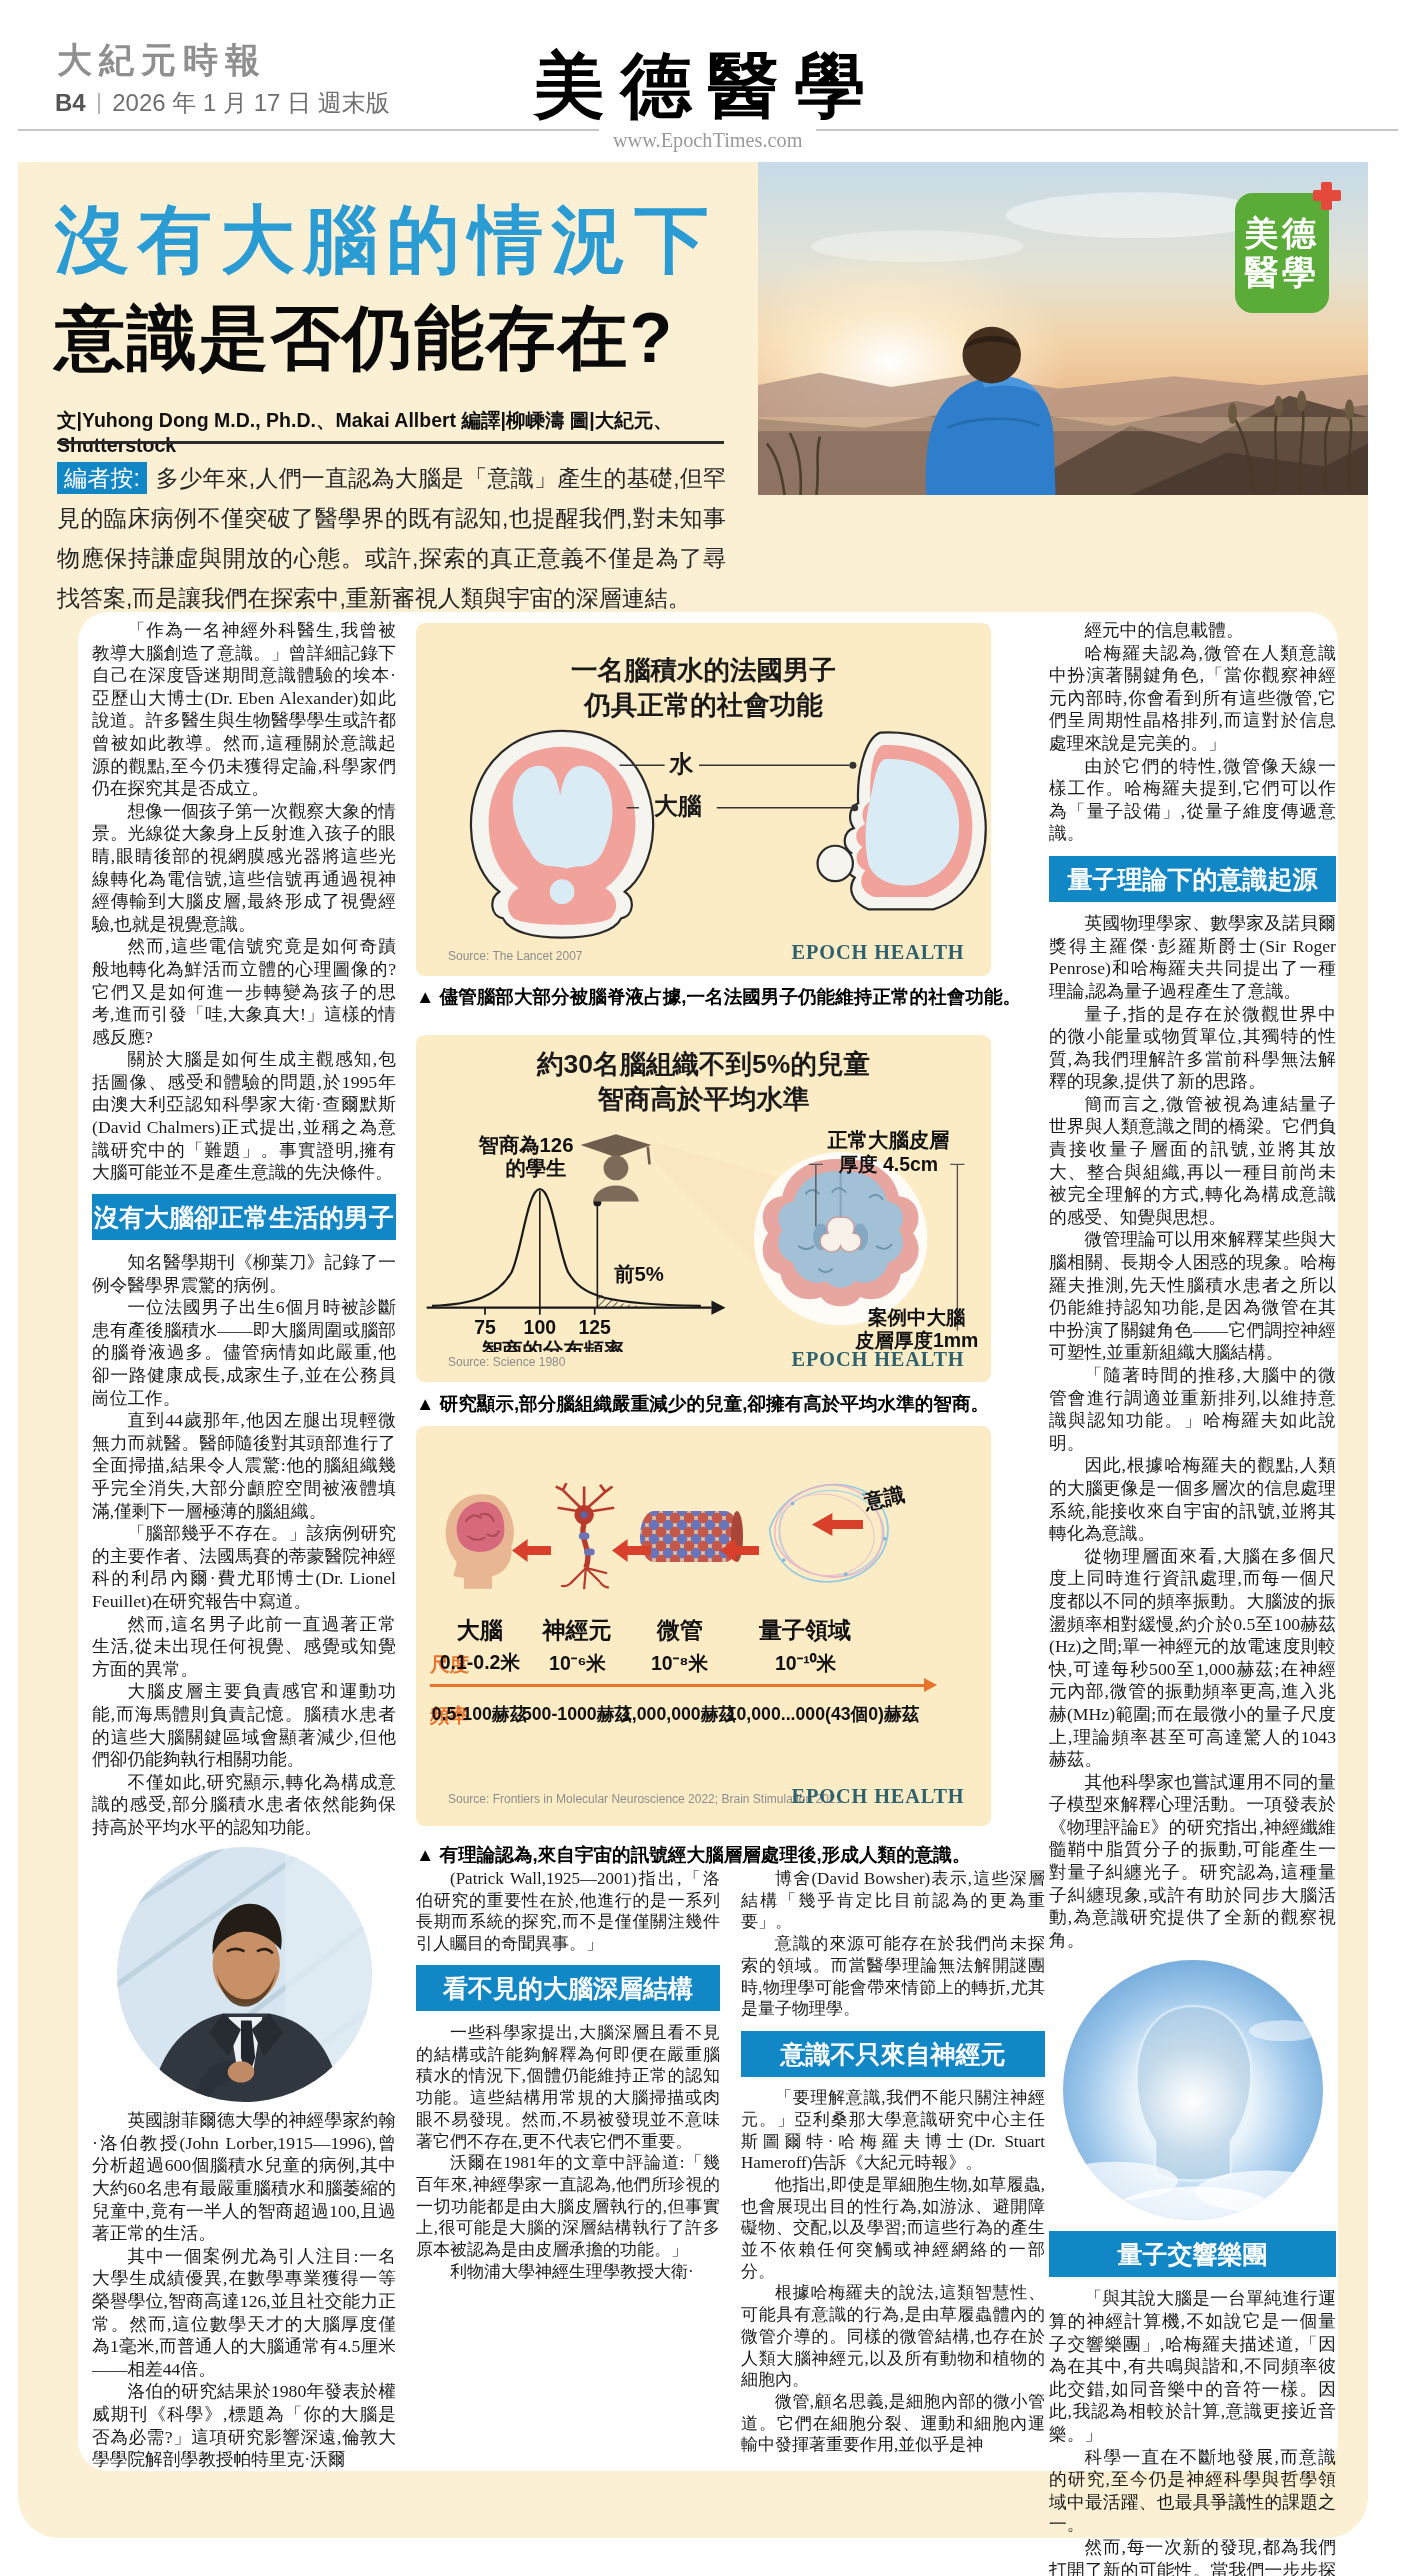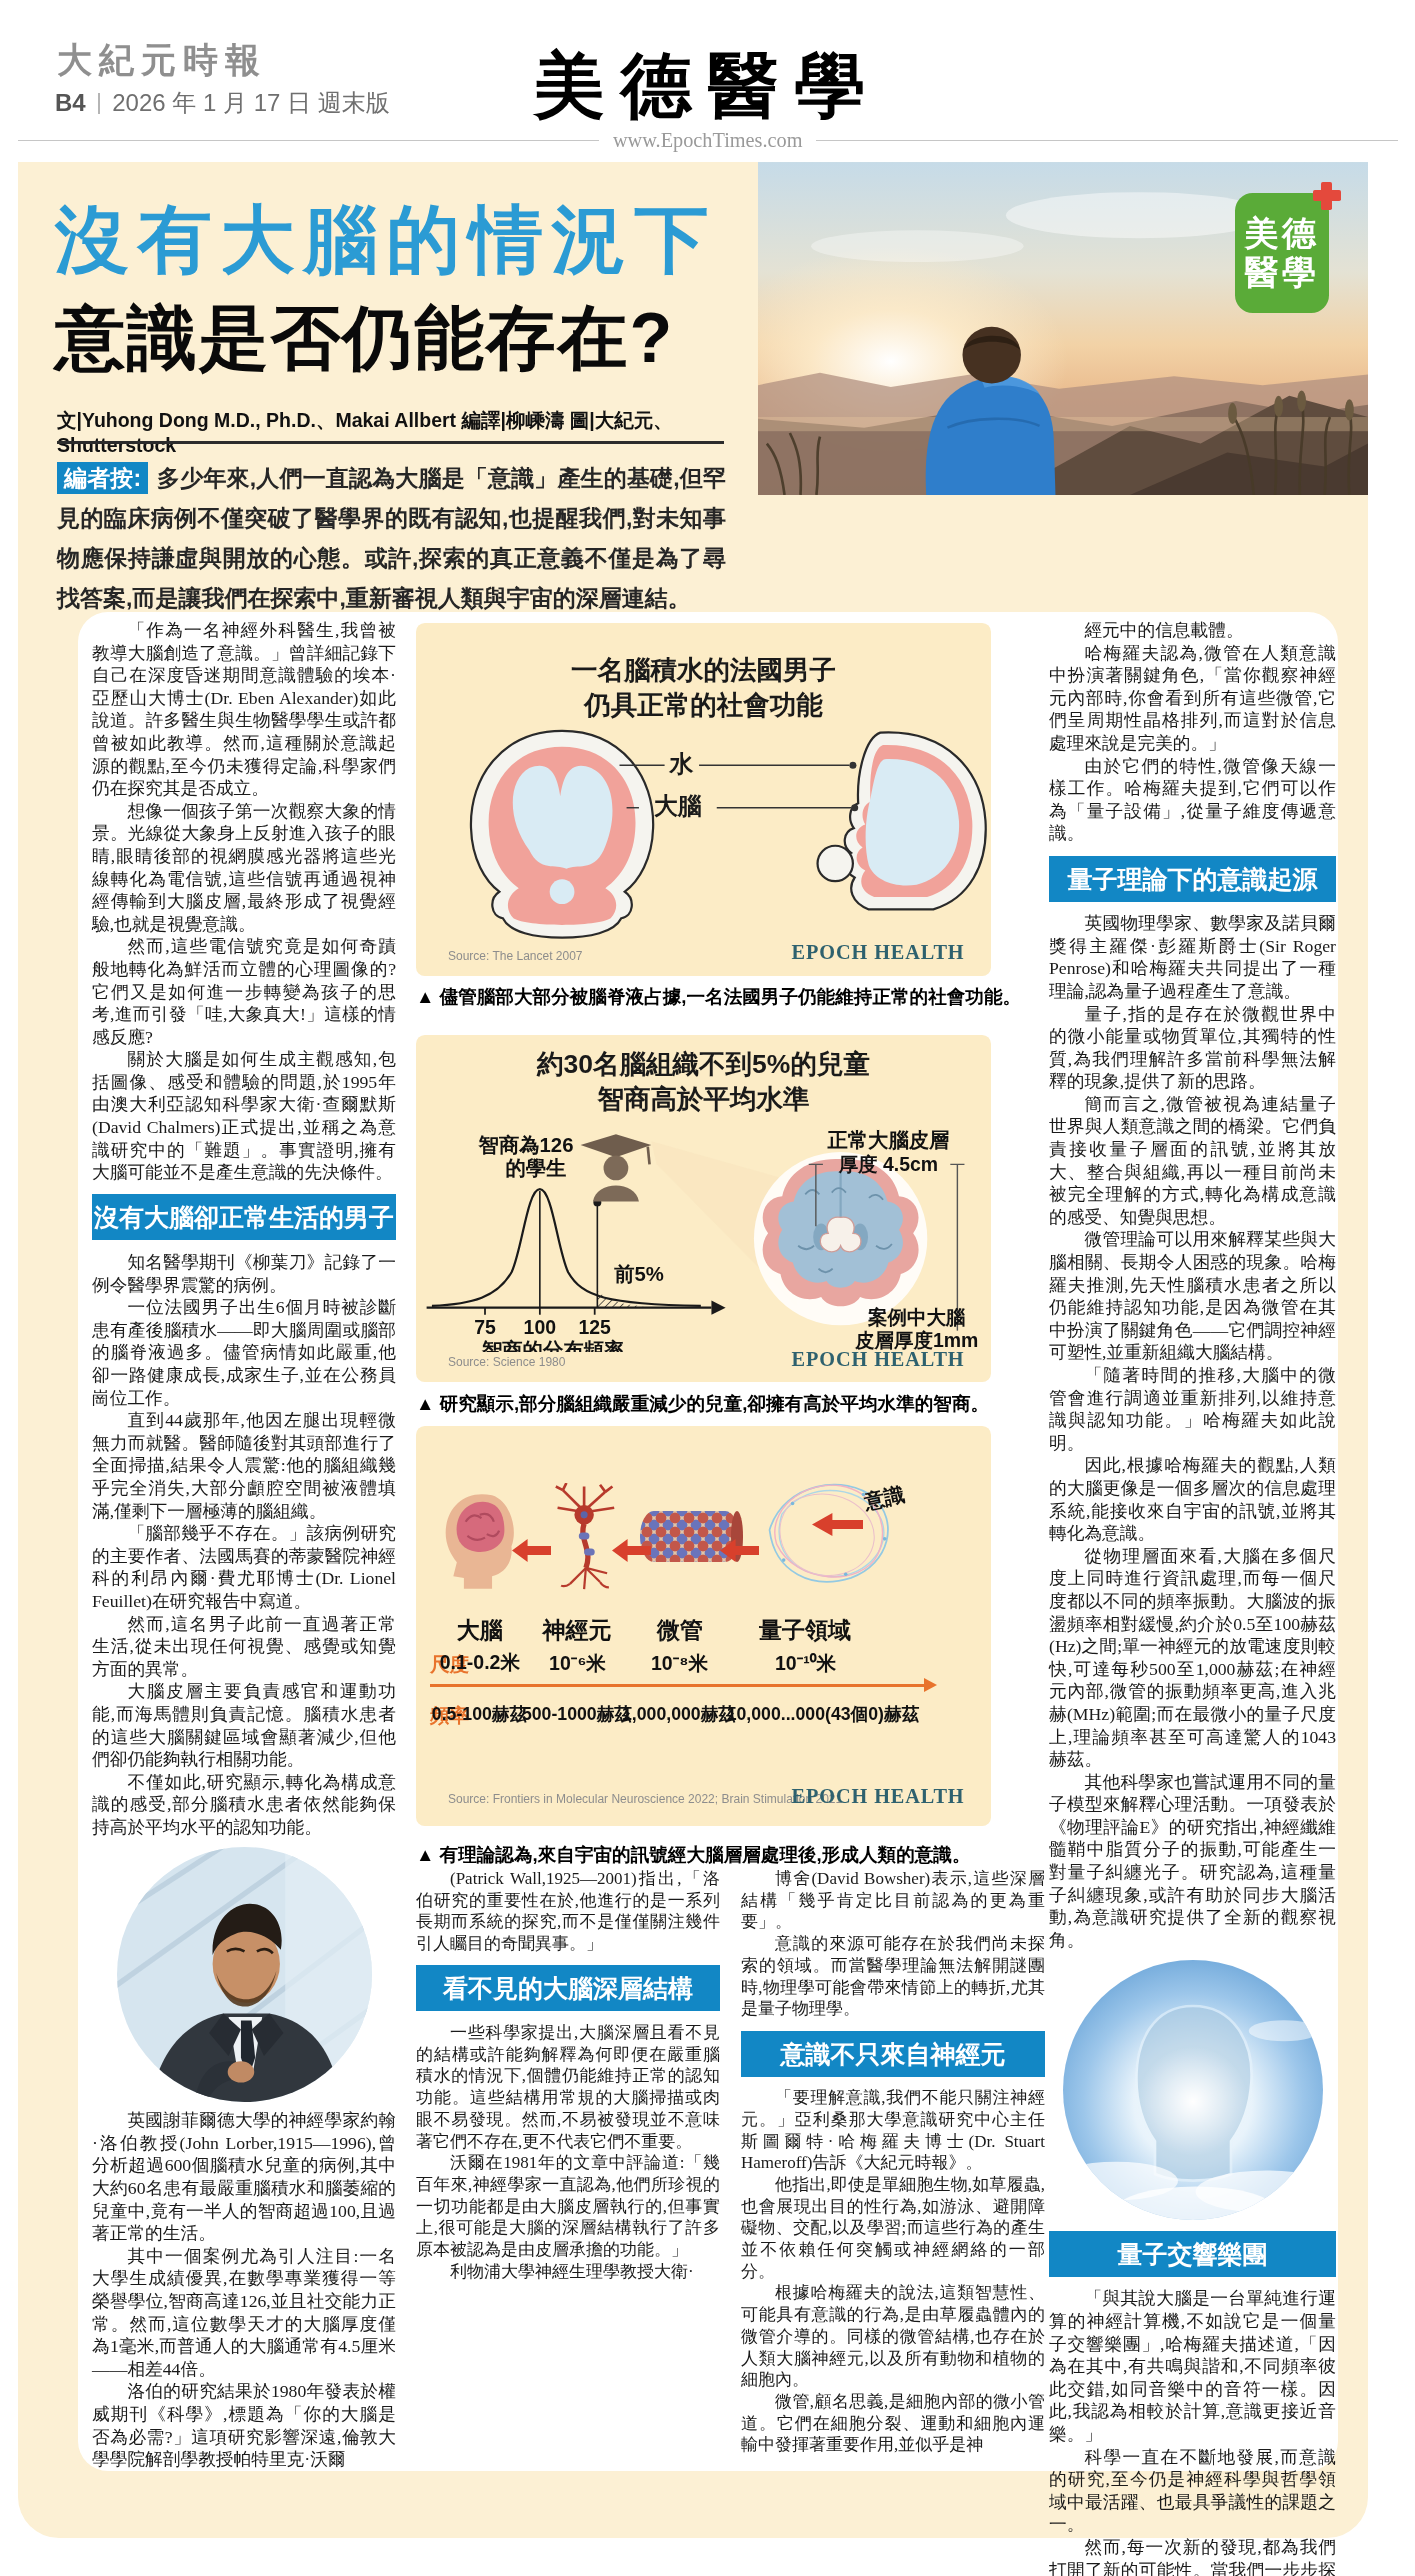--- a/index.html
+++ b/index.html
@@ -6,40 +6,40 @@
   html,body { background:#ffffff; }
   body { width:1415px; height:2576px; position:relative; font-family:"Liberation Serif","DejaVu Serif",serif; color:#1a1a1a; }
   .abs { position:absolute; }
 
   
   .masthead { left:57px; top:37px; font-family:"Liberation Serif",serif; font-weight:bold; font-size:35px; letter-spacing:7px; color:#8f8f8f; }
   .page-line { left:55px; top:87px; font-family:"Liberation Sans",sans-serif; font-size:24px; color:#6f6f6f; }
   .page-line .pg { font-weight:bold; color:#555; }
   .page-line .sep { display:inline-block; width:1.8px; height:21px; background:#b5b5b5; margin:0 12.4px; vertical-align:-2.7px; }
   .section-title { left:0; right:0; top:39px; text-align:center; font-family:"Liberation Sans","DejaVu Sans",sans-serif; font-weight:bold; font-size:71px; letter-spacing:16px; color:#000; }
-  .web-rule { left:17.7px; top:129px; width:1380px; display:flex; align-items:center; gap:14px; color:#9a9a9a; font-size:20.3px; font-family:"Liberation Serif",serif; }
+  .web-rule { left:17.7px; top:129px; width:1380px; display:flex; gap:14px; color:#9a9a9a; font-size:20.3px; font-family:"Liberation Serif",serif; }
   .web-rule .ln { flex:1; height:1.8px; background:#c6c6c6; }
 
   
   .beige-card { left:17.7px; top:162px; width:1350px; height:2376px; background:#fcf0d4; border-radius:0 0 41px 41px; }
   .white-card { left:78px; top:612px; width:1260px; height:1859px; background:#ffffff; border-radius:30px; }
 
   
   .hero { left:758px; top:162px; width:610px; height:333px; overflow:hidden; }
   .badge { left:1235px; top:193px; width:94px; height:120px; background:#5aab38; border-radius:17.7px; display:flex; flex-direction:column; align-items:center; justify-content:center; line-height:39px; color:#fff; font-family:"Liberation Serif",serif; font-weight:bold; font-size:34px; letter-spacing:3.5px; }
   .badge-cross { position:absolute; top:-11.5px; right:-11.5px; width:28px; height:28px; }
   .badge-cross::before { content:""; position:absolute; left:0; top:8.8px; width:28px; height:10.6px; background:#e4493c; border-radius:1.8px; }
   .badge-cross::after  { content:""; position:absolute; left:8.8px; top:0; width:10.6px; height:28px; background:#e4493c; border-radius:1.8px; }
 
   
   .headline1 { left:55px; top:191px; font-family:"Liberation Sans","DejaVu Sans",sans-serif; font-weight:bold; font-size:74px; letter-spacing:8.8px; color:#2b9bd4; }
   .headline2 { left:55px; top:292px; font-family:"Liberation Sans","DejaVu Sans",sans-serif; font-weight:bold; font-size:70px; letter-spacing:1.8px; color:#0a0a0a; }
   .byline { left:57px; top:407px; width:672px; font-family:"Liberation Sans",sans-serif; font-weight:bold; font-size:19.5px; color:#111; }
   .byline-rule { left:57px; top:441px; width:667px; height:2.7px; background:#2c2c2c; }
-  .editor-note { left:57px; top:458px; width:669px; font-family:"Liberation Sans","DejaVu Sans",sans-serif; font-weight:bold; font-size:23px; line-height:40px; color:#262626; text-align:justify; }
+  .editor-note { left:57px; top:458px; width:669px; font-family:"Liberation Sans","DejaVu Sans",sans-serif; font-weight:normal; font-size:23px; line-height:40px; color:#262626; text-align:justify; }
   .editor-note .tag { background:#1287c5; color:#fff; padding:2.7px 7px; margin-right:8.8px; }
 
   
   .tcol { font-size:17.7px; line-height:22.6px; text-align:justify; }
   .tcol p { text-indent:2em; }
   .col1 { left:92px; top:619px; width:304px; }
   .col4 { left:1049px; top:619px; width:287px; }
   .col-bottom { font-size:17px; line-height:21.7px; }
   .col2b { left:416px; top:1868px; width:304px; }
   .col3b { left:741px; top:1868px; width:304px; }

